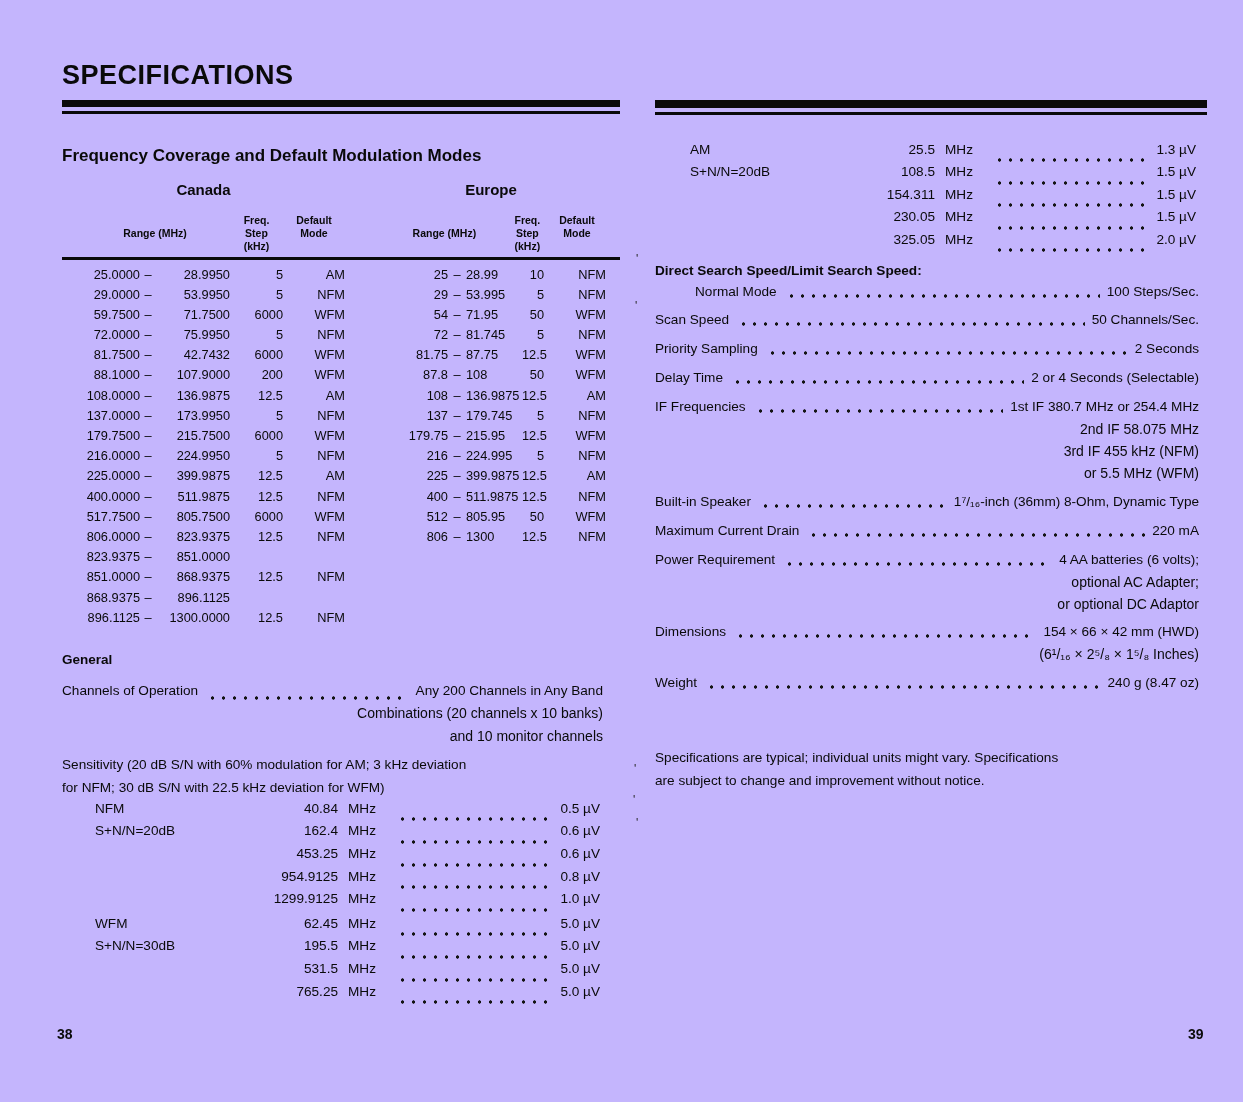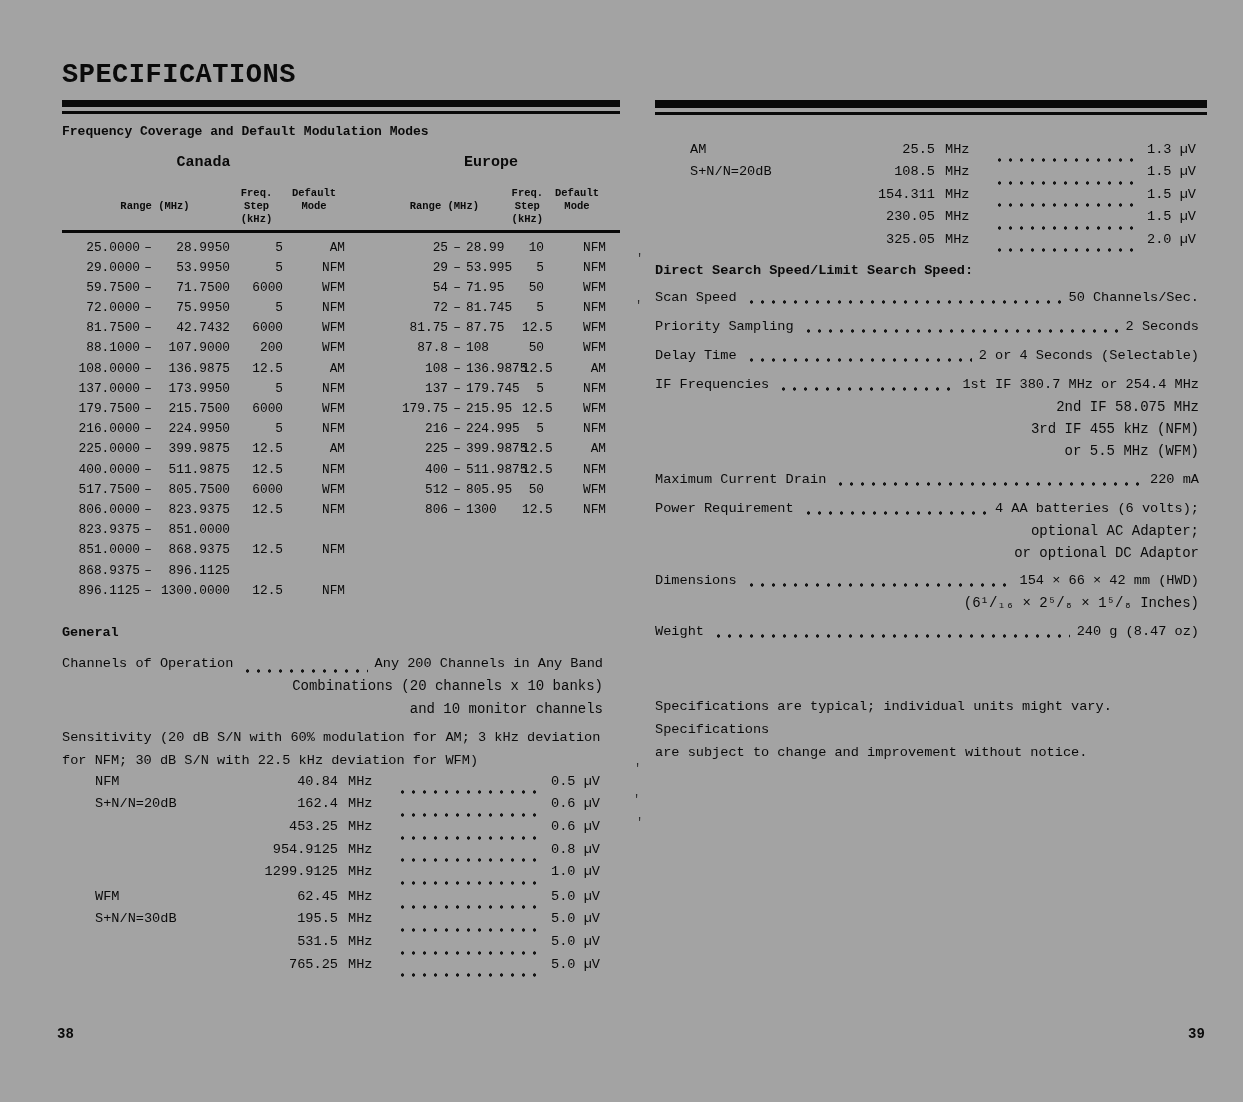--- a/index.html
+++ b/index.html
@@ -1,29 +1,29 @@
 <!DOCTYPE html>
 <html><head>
 <meta charset="utf-8">
 <style>
   html,body{margin:0;padding:0;background:#e8e8e8;}
   .sheet{
-    position:relative;width:1243px;height:1102px;background:#a3a3a3;
-    font-family:Liberation Mono, monospace;color:#0a0a0a;
+    position:relative;width:1243px;height:1102px;background:#c4b5fd;
+    font-family:Liberation Sans, sans-serif;color:#0a0a0a;
     overflow:hidden;
   }
   .page{position:absolute;top:0;height:1102px;}
   .page-left{left:62px;width:558px;padding-top:60px;box-sizing:border-box;}
   .page-right{left:655px;width:552px;padding-top:100px;box-sizing:border-box;}
 
   .doc-title{margin:0;font-size:27px;line-height:30px;font-weight:700;letter-spacing:.5px;}
   .rule-thick{height:7px;background:#0a0a0a;margin-top:10px;}
   .rule-thin{height:3px;background:#0a0a0a;margin-top:4px;}
   .page-right .rule-thick{margin-top:0;height:8px;}
-  .sec-heading{margin-top:10px;font-size:13px;font-weight:700;}
+  .sec-heading{margin-top:32px;font-size:17px;font-weight:700;}
 
   
   .country-row{display:flex;margin-top:15px;}
   .country{font-size:15px;font-weight:700;text-align:center;}
   .cw{width:283px;}
   .ew{width:230px;margin-left:auto;margin-right:14px;}
   .headers-row{display:flex;margin-top:16px;}
   .subhead{display:flex;align-items:flex-end;font-size:10.5px;font-weight:700;line-height:13px;}
   .h-range-c{width:168px;text-align:center;padding-left:18px;box-sizing:border-box;margin-bottom:13px;}
   .h-step-c{width:53px;text-align:center;}
@@ -537,20 +537,25 @@
           <span class="s-label"></span>
           <span class="s-freq">325.05</span>
           <span class="s-unit">MHz</span>
           <span class="dots"></span>
           <span class="s-val">2.0 µV</span>
         </div>
       </div>
 
     <div class="search-heading">Direct Search Speed/Limit Search Speed:</div>
 
+    <div class="spec-line indent mt6">
+      <span class="lab">Normal Mode</span>
+      <span class="dots"></span>
+      <span class="val">100 Steps/Sec.</span>
+    </div>
 
     <div class="spec-line mt12">
       <span class="lab">Scan Speed</span>
       <span class="dots"></span>
       <span class="val">50 Channels/Sec.</span>
     </div>
 
     <div class="spec-line">
       <span class="lab">Priority Sampling</span>
       <span class="dots"></span>
@@ -566,20 +571,25 @@
     <div class="spec-line">
       <span class="lab">IF Frequencies</span>
       <span class="dots"></span>
       <span class="val">1st IF 380.7 MHz or 254.4 MHz</span>
     </div>
     <div class="spec-extra">2nd IF 58.075 MHz</div>
     <div class="spec-extra">3rd IF 455 kHz (NFM)</div>
     <div class="spec-extra">or 5.5 MHz (WFM)</div>
 
 
+    <div class="spec-line">
+      <span class="lab">Built-in Speaker</span>
+      <span class="dots"></span>
+      <span class="val">1⁷/₁₆-inch (36mm) 8-Ohm, Dynamic Type</span>
+    </div>
 
     <div class="spec-line">
       <span class="lab">Maximum Current Drain</span>
       <span class="dots"></span>
       <span class="val">220 mA</span>
     </div>
 
     <div class="spec-line">
       <span class="lab">Power Requirement</span>
       <span class="dots"></span>

